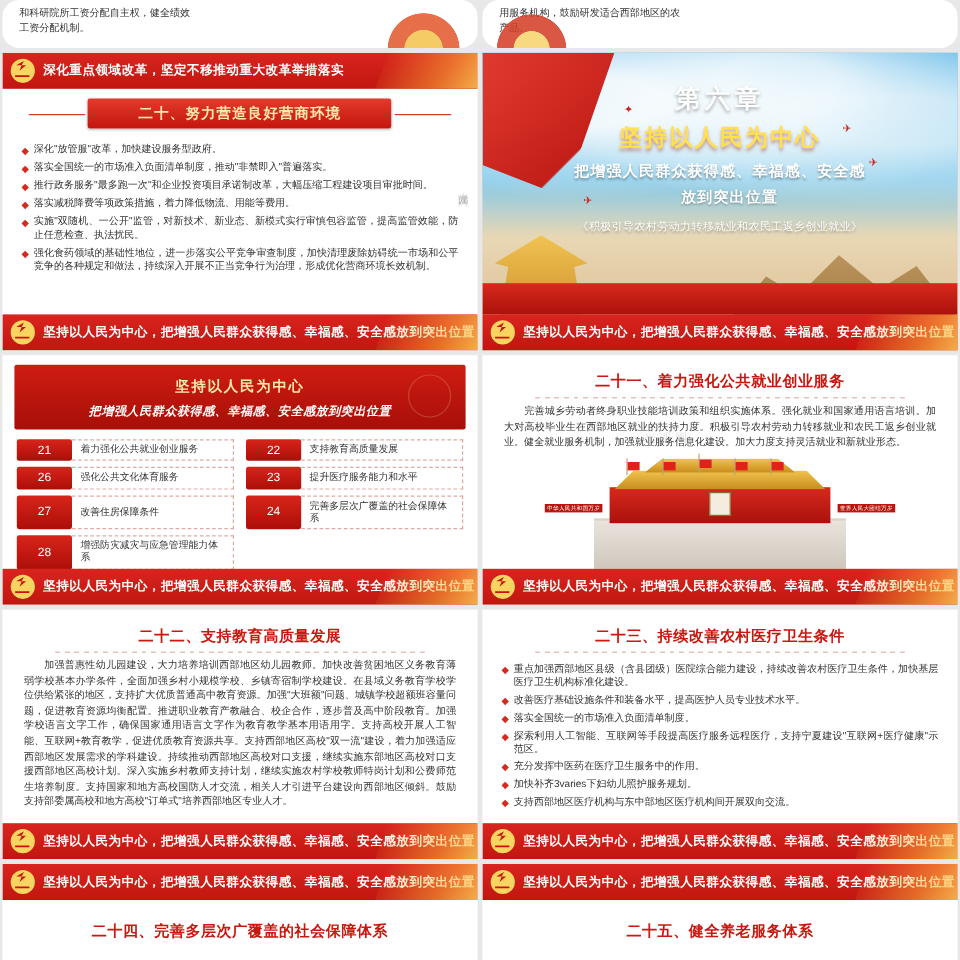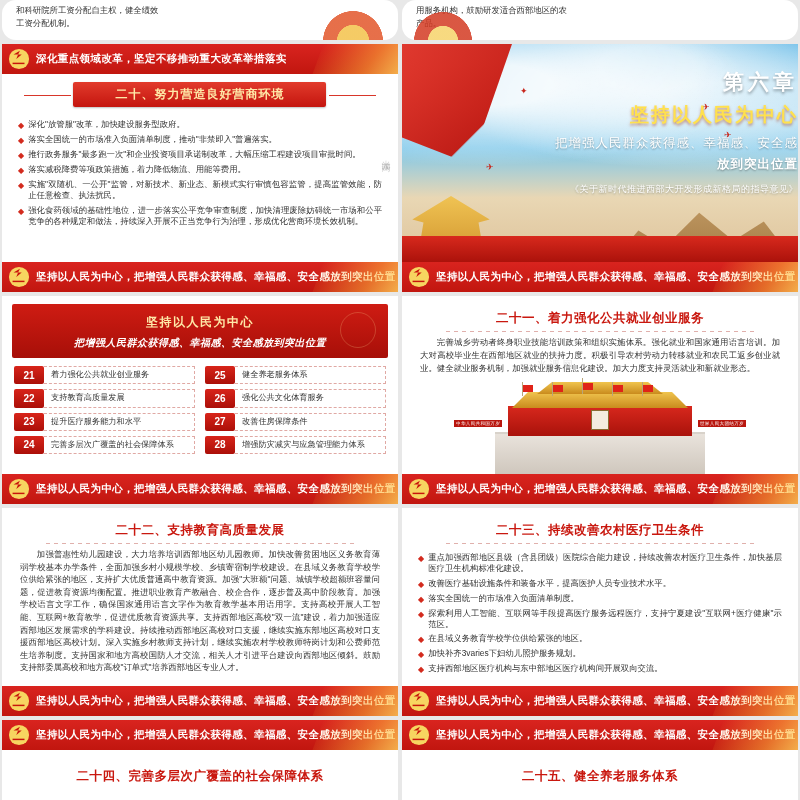--- a/index.html
+++ b/index.html
@@ -103,32 +103,32 @@
     position:relative;overflow:hidden;
   }
   .cover .sky-clouds{
     position:absolute;left:0;top:0;width:100%;height:55%;
     background:
       radial-gradient(ellipse at 20% 30%,rgba(255,255,255,.85) 0 16%,transparent 60%),
       radial-gradient(ellipse at 62% 18%,rgba(255,255,255,.7) 0 14%,transparent 62%),
       radial-gradient(ellipse at 88% 42%,rgba(255,255,255,.6) 0 18%,transparent 64%);
   }
   .cover .ctext{
-    position:relative;text-align:right;padding-top:24px;
+    position:relative;text-align:center;padding-top:24px;
   }
   .ch-no{
     color:#fff;font-size:21px;font-weight:bold;letter-spacing:4px;
     text-shadow:0 2px 3px rgba(0,0,0,.35);
   }
   .ch-main{
     color:#ffe14d;font-size:19px;font-weight:bold;letter-spacing:2px;
     margin-top:6px;text-shadow:0 2px 3px rgba(160,40,0,.5);
   }
   .ch-sub{
-    color:#fff;font-size:12.5px;font-weight:normal;margin-top:7px;letter-spacing:1px;
+    color:#fff;font-size:12.5px;font-weight:bold;margin-top:7px;letter-spacing:1px;
     text-shadow:0 1px 2px rgba(0,0,0,.35);
   }
   .ch-sub2{
     color:#fff;font-size:12.5px;font-weight:bold;margin-top:4px;letter-spacing:1px;
     text-shadow:0 1px 2px rgba(0,0,0,.35);
     padding-left:16px;
   }
   .ch-quote{
     color:#fff;font-size:9px;margin-top:10px;letter-spacing:.5px;
     text-shadow:0 1px 2px rgba(0,0,0,.3);
@@ -168,22 +168,22 @@
   .redpanel .rp-seal{
     position:absolute;right:12px;top:8px;width:34px;height:34px;border-radius:50%;
     border:1px solid rgba(255,220,150,.5);opacity:.45;
   }
   .numgrid{
     display:grid;grid-template-columns:1fr 1fr;gap:5px 10px;
     padding:2px 12px 0;
   }
   .numrow{display:flex;align-items:stretch;}
   .numrow .n{
-    width:30px;flex:none;background:linear-gradient(180deg,#d8241a,#ab0f08);
-    color:#fff;font-size:10px;font-weight:bold;
+    width:46px;flex:none;background:linear-gradient(180deg,#d8241a,#ab0f08);
+    color:#fff;font-size:10px;font-weight:normal;
     display:flex;align-items:center;justify-content:center;border-radius:2px;
   }
   .numrow .lbl{
     flex:1;border:1px dashed #e0a9a4;border-left:none;
     font-size:8.2px;color:#333;padding:3px 7px;
     display:flex;align-items:center;line-height:1.25;
   }
 
   
   .tam{position:absolute;left:0;right:0;bottom:30px;height:92px;}
@@ -328,21 +328,21 @@
     <div class="bird" style="left:118px;top:42px;">✦</div>
     <div class="bird" style="left:300px;top:58px;">✈</div>
     <div class="bird" style="left:322px;top:86px;">✈</div>
     <div class="bird" style="left:84px;top:118px;">✈</div>
 
     <div class="ctext">
       <div class="ch-no">第六章</div>
       <div class="ch-main">坚持以人民为中心</div>
       <div class="ch-sub">把增强人民群众获得感、幸福感、安全感</div>
       <div class="ch-sub2">放到突出位置</div>
-      <div class="ch-quote">《关于新时代推进西部大开发形成新格局的指导意见》</div>
+      <div class="ch-quote">《积极引导农村劳动力转移就业和农民工返乡创业就业》</div>
     </div>
 
     <div class="mountain"></div>
     <div class="gatemon"></div>
     <div class="redfloor"></div>
 
     <div class="strip bottom">
       <span class="emblem">
         <svg viewBox="0 0 24 24" width="22" height="22">
             <circle cx="12" cy="12" r="11" fill="#f7d560"></circle>
@@ -358,24 +358,20 @@
     <div class="redpanel">
       <div class="rp-seal"></div>
       <div class="rp-t1">坚持以人民为中心</div>
       <div class="rp-t2">把增强人民群众获得感、幸福感、安全感放到突出位置</div>
     </div>
 
     <div class="numgrid">
       <div class="numrow">
           <div class="n">21</div>
           <div class="lbl">着力强化公共就业创业服务</div>
-        </div>
-      <div class="numrow">
-          <div class="n">25</div>
-          <div class="lbl">健全养老服务体系</div>
         </div>
       <div class="numrow">
           <div class="n">22</div>
           <div class="lbl">支持教育高质量发展</div>
         </div>
       <div class="numrow">
           <div class="n">26</div>
           <div class="lbl">强化公共文化体育服务</div>
         </div>
       <div class="numrow">
@@ -480,21 +476,21 @@
       <div class="bullet">
           <span class="dm">◆</span>
           <span class="t">落实全国统一的市场准入负面清单制度。</span>
         </div>
       <div class="bullet">
           <span class="dm">◆</span>
           <span class="t">探索利用人工智能、互联网等手段提高医疗服务远程医疗，支持宁夏建设"互联网+医疗健康"示范区。</span>
         </div>
       <div class="bullet">
           <span class="dm">◆</span>
-          <span class="t">在县域义务教育学校学位供给紧张的地区。</span>
+          <span class="t">充分发挥中医药在医疗卫生服务中的作用。</span>
         </div>
       <div class="bullet">
           <span class="dm">◆</span>
           <span class="t">加快补齐3varies下妇幼儿照护服务规划。</span>
         </div>
       <div class="bullet">
           <span class="dm">◆</span>
           <span class="t">支持西部地区医疗机构与东中部地区医疗机构间开展双向交流。</span>
         </div>
     </div>

